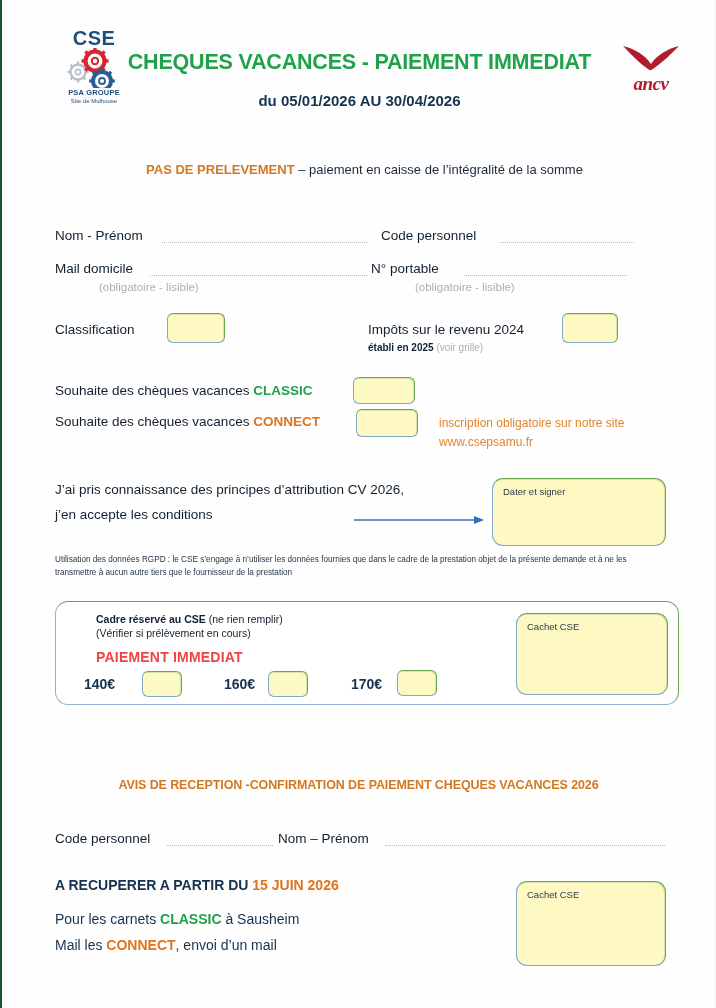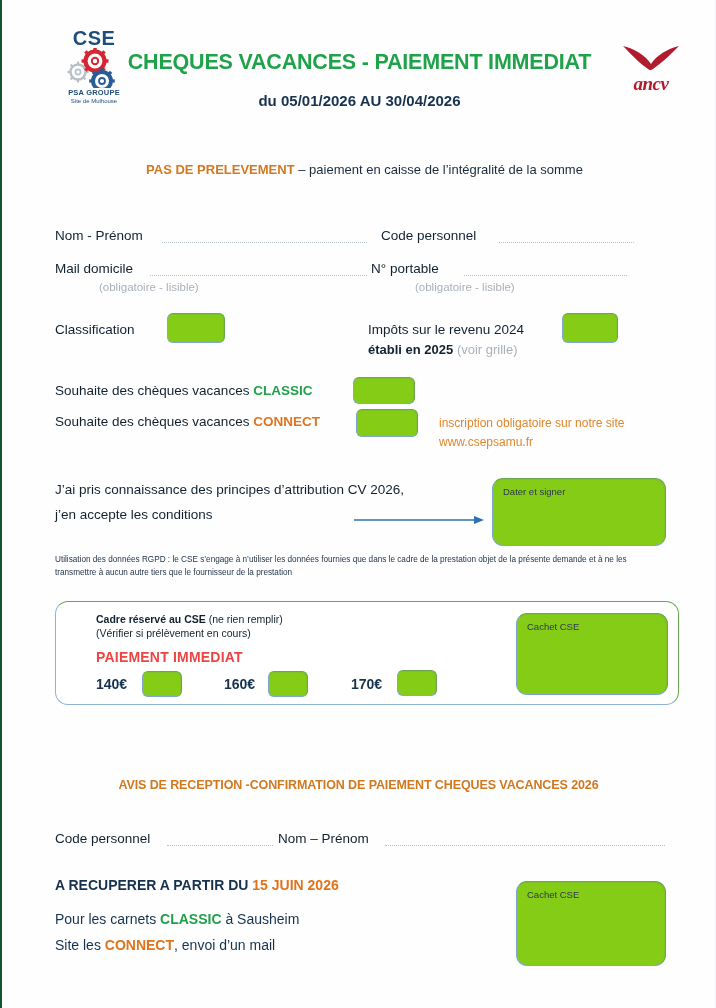--- a/index.html
+++ b/index.html
@@ -125,35 +125,35 @@
     height: 0;
   }
   .hint {
     position: absolute;
     font-size: 11.5px;
     color: #a9b0b8;
     margin-left: 44px;
   }
   .sub-small {
     position: absolute;
-    font-size: 13px;
+    font-size: 10px;
     font-weight: bold;
     color: #12212f;
     white-space: nowrap;
   }
   .sub-small .grey {
     font-weight: normal;
     color: #a9b0b8;
   }
 
   
   .gbox {
     position: absolute;
     box-sizing: border-box;
-    background: #84cc16;
+    background: #fef9c3;
     border-radius: 6px;
     border: 1.6px solid #7fa8cf;
     border-top-color: #6aa84f;
     border-right-color: #6aa84f;
     box-shadow: inset -1px 1px 0 rgba(106,168,79,0.25);
   }
   .gbox .inner-label {
     position: absolute;
     left: 10px; top: 7px;
     font-size: 9.5px;
@@ -396,21 +396,21 @@
     <div class="inner-label">Dater et signer</div>
   </div>
 
   <div class="rgpd">Utilisation des données RGPD : le CSE s’engage à n’utiliser les données fournies que dans le cadre de la prestation objet de la présente demande et à ne les transmettre à aucun autre tiers que le fournisseur de la prestation</div>
 
   <div class="cse-panel">
     <div class="t1"><span>Cadre réservé au CSE </span><span class="norm">(ne rien remplir)</span></div>
     <div class="t2">(Vérifier si prélèvement en cours)</div>
     <div class="t3">PAIEMENT IMMEDIAT</div>
 
-    <div class="amount" style="left:40px;">140€</div>
+    <div class="amount" style="left:28px;">140€</div>
     <div class="gbox" style="left:86px; top:69px; width:40px; height:26px;"></div>
 
     <div class="amount" style="left:168px;">160€</div>
     <div class="gbox" style="left:212px; top:69px; width:40px; height:26px;"></div>
 
     <div class="amount" style="left:295px;">170€</div>
     <div class="gbox" style="left:341px; top:68px; width:40px; height:26px;"></div>
 
     <div class="gbox" style="left:460px; top:11px; width:152px; height:82px; border-radius:11px;">
       <div class="inner-label">Cachet CSE</div>
@@ -423,19 +423,19 @@
   <div class="fld" style="left:53px; top:831px;">Code personnel</div>
   <div class="leader" style="left:165px; top:845px; width:106px;"></div>
 
   <div class="fld" style="left:276px; top:831px;">Nom – Prénom</div>
   <div class="leader" style="left:383px; top:845px; width:280px;"></div>
 
   <div class="recup"><span>A RECUPERER A PARTIR DU </span><span class="orange">15 JUIN 2026</span></div>
 
   <div class="bot-line" style="top:911px;"><span>Pour les carnets </span><span class="green">CLASSIC</span><span> à Sausheim</span></div>
 
-  <div class="bot-line" style="top:937px;"><span>Site les </span><span class="orange">CONNECT</span><span>, envoi d’un mail</span></div>
+  <div class="bot-line" style="top:937px;"><span>Mail les </span><span class="orange">CONNECT</span><span>, envoi d’un mail</span></div>
 
   <div class="gbox" style="left:514px; top:881px; width:150px; height:85px; border-radius:11px;">
     <div class="inner-label">Cachet CSE</div>
   </div>
 
 </div>
 
 </body></html>

